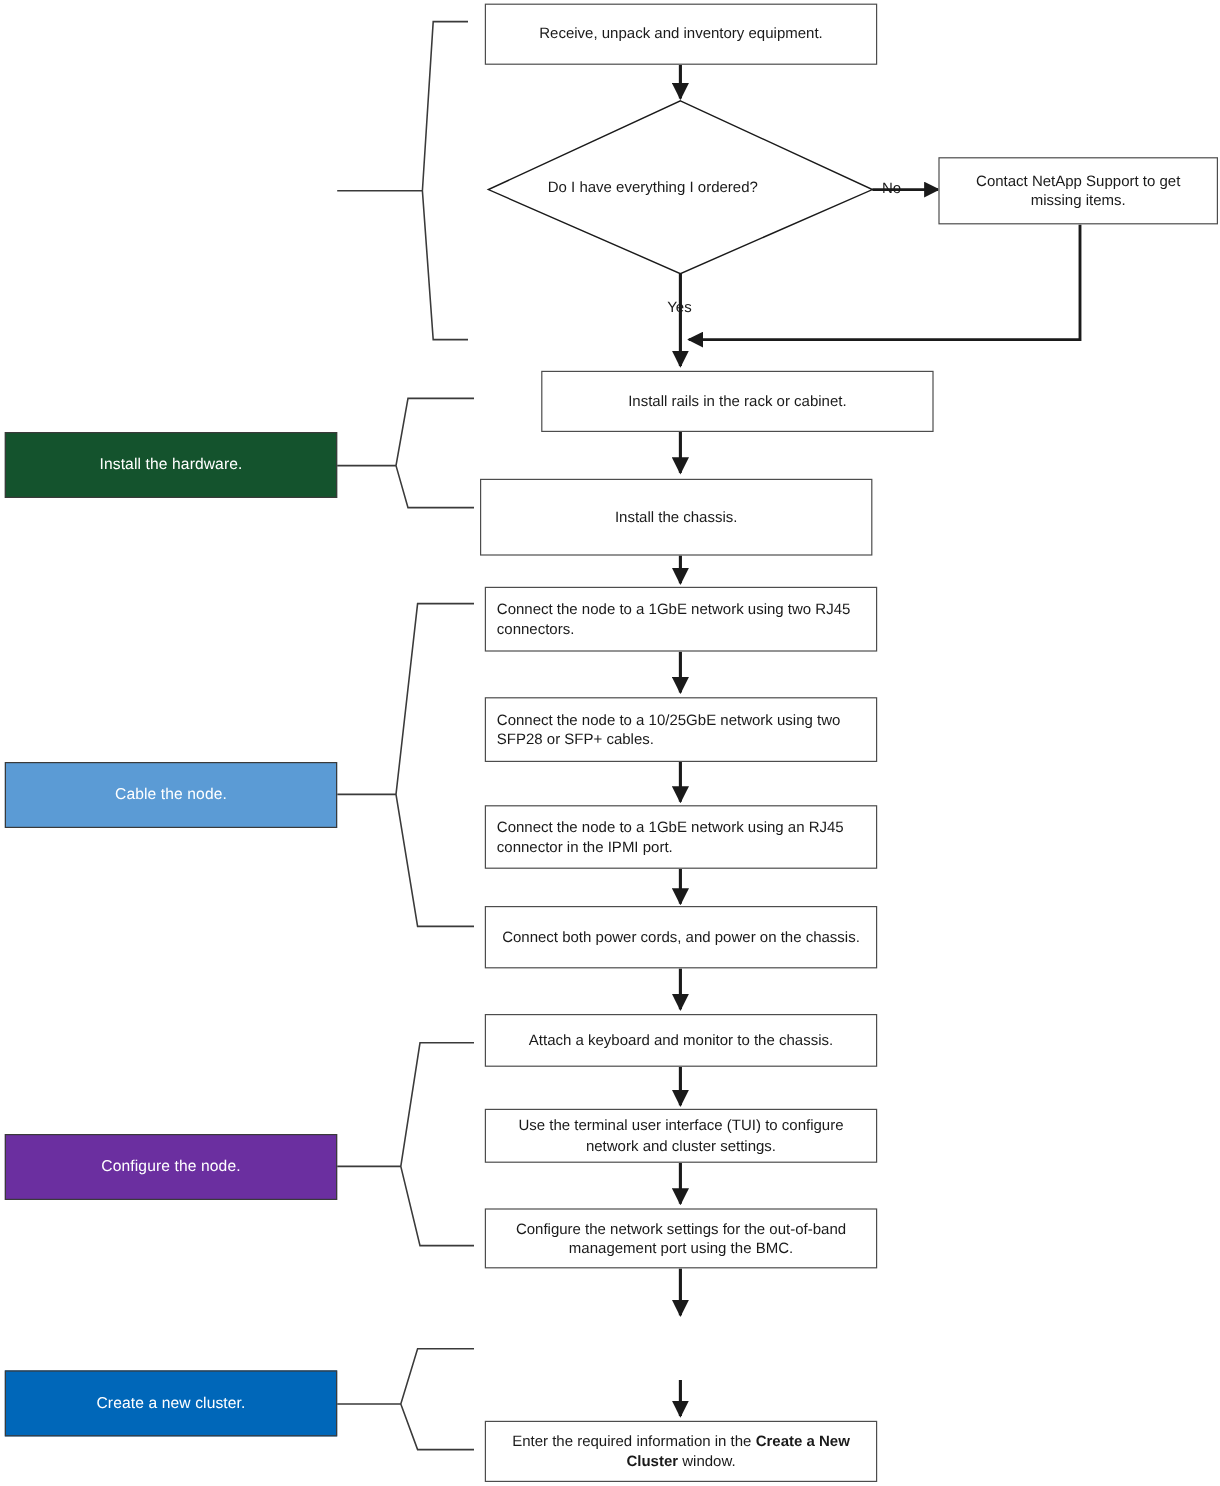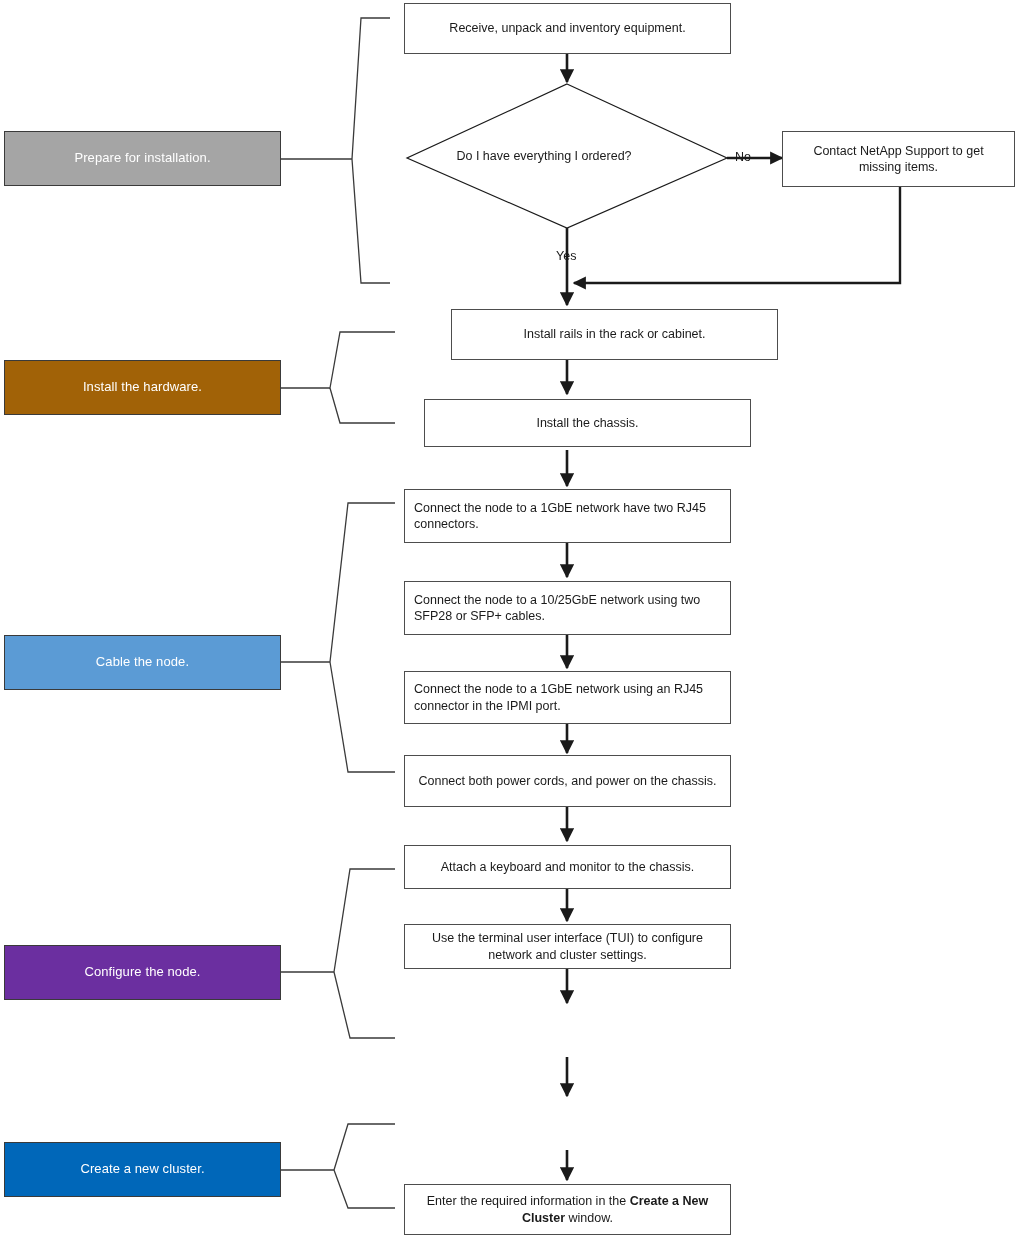--- a/index.html
+++ b/index.html
@@ -119,25 +119,22 @@
       <path d="M 281 388 L 330 388 M 330 388 L 340 332 L 395 332 M 330 388 L 340 423 L 395 423"></path>
 
       <path d="M 281 662 L 330 662 M 330 662 L 348 503 L 395 503 M 330 662 L 348 772 L 395 772"></path>
 
       <path d="M 281 972 L 334 972 M 334 972 L 350 869 L 395 869 M 334 972 L 350 1038 L 395 1038"></path>
 
       <path d="M 281 1170 L 334 1170 M 334 1170 L 348 1124 L 395 1124 M 334 1170 L 348 1208 L 395 1208"></path>
     </g>
   </svg>
 
-  <div class="phase" style="left:4px; top:131px; width:277px; height:55px; background:#a5a5a5;">
-    <span>Prepare for installation.</span>
-  </div>
-
-  <div class="phase" style="left:4px; top:360px; width:277px; height:55px; background:#a16207;">
+
+  <div class="phase" style="left:4px; top:360px; width:277px; height:55px; background:#14532d;">
     <span>Install the hardware.</span>
   </div>
 
   <div class="phase" style="left:4px; top:635px; width:277px; height:55px; background:#5b9bd5;">
     <span>Cable the node.</span>
   </div>
 
   <div class="phase" style="left:4px; top:945px; width:277px; height:55px; background:#6b2fa0;">
     <span>Configure the node.</span>
   </div>
@@ -151,26 +148,26 @@
   </div>
 
   <div class="step center" style="left:782px; top:131px; width:233px; height:56px;">
     <span class="txt">Contact NetApp Support to get missing items.</span>
   </div>
 
   <div class="step center" style="left:404px; top:309px; width:327px; height:51px;margin-left:47px;">
     <span class="txt">Install rails in the rack or cabinet.</span>
   </div>
 
-  <div class="step center" style="left:424px; top:399px; width:327px; height:48px;">
+  <div class="step center" style="left:400px; top:399px; width:327px; height:64px;">
     <span class="txt">Install the chassis.</span>
   </div>
 
   <div class="step left" style="left:404px; top:489px; width:327px; height:54px;">
-    <span class="txt">Connect the node to a 1GbE network have two RJ45 connectors.</span>
+    <span class="txt">Connect the node to a 1GbE network using two RJ45 connectors.</span>
   </div>
 
   <div class="step left" style="left:404px; top:581px; width:327px; height:54px;">
     <span class="txt">Connect the node to a 10/25GbE network using two SFP28 or SFP+ cables.</span>
   </div>
 
   <div class="step left" style="left:404px; top:671px; width:327px; height:53px;">
     <span class="txt">Connect the node to a 1GbE network using an RJ45 connector in the IPMI port.</span>
   </div>
 
@@ -179,20 +176,23 @@
   </div>
 
   <div class="step center" style="left:404px; top:845px; width:327px; height:44px;">
     <span class="txt">Attach a keyboard and monitor to the chassis.</span>
   </div>
 
   <div class="step center" style="left:404px; top:924px; width:327px; height:45px;">
     <span class="txt">Use the terminal user interface (TUI) to configure network and cluster settings.</span>
   </div>
 
+  <div class="step center" style="left:404px; top:1007px; width:327px; height:50px;">
+    <span class="txt">Configure the network settings for the out-of-band management port using the BMC.</span>
+  </div>
 
 
   <div class="step center" style="left:404px; top:1184px; width:327px; height:51px;">
     <span class="txt"><span>Enter the required information in the </span><b>Create a New Cluster</b><span> window.</span></span>
   </div>
 
   <div class="diamond-label" style="left:384px; top:149px; width:320px;">Do I have everything I ordered?</div>
 
   <div class="edge-label" style="left:735px; top:150px;">No</div>
 

